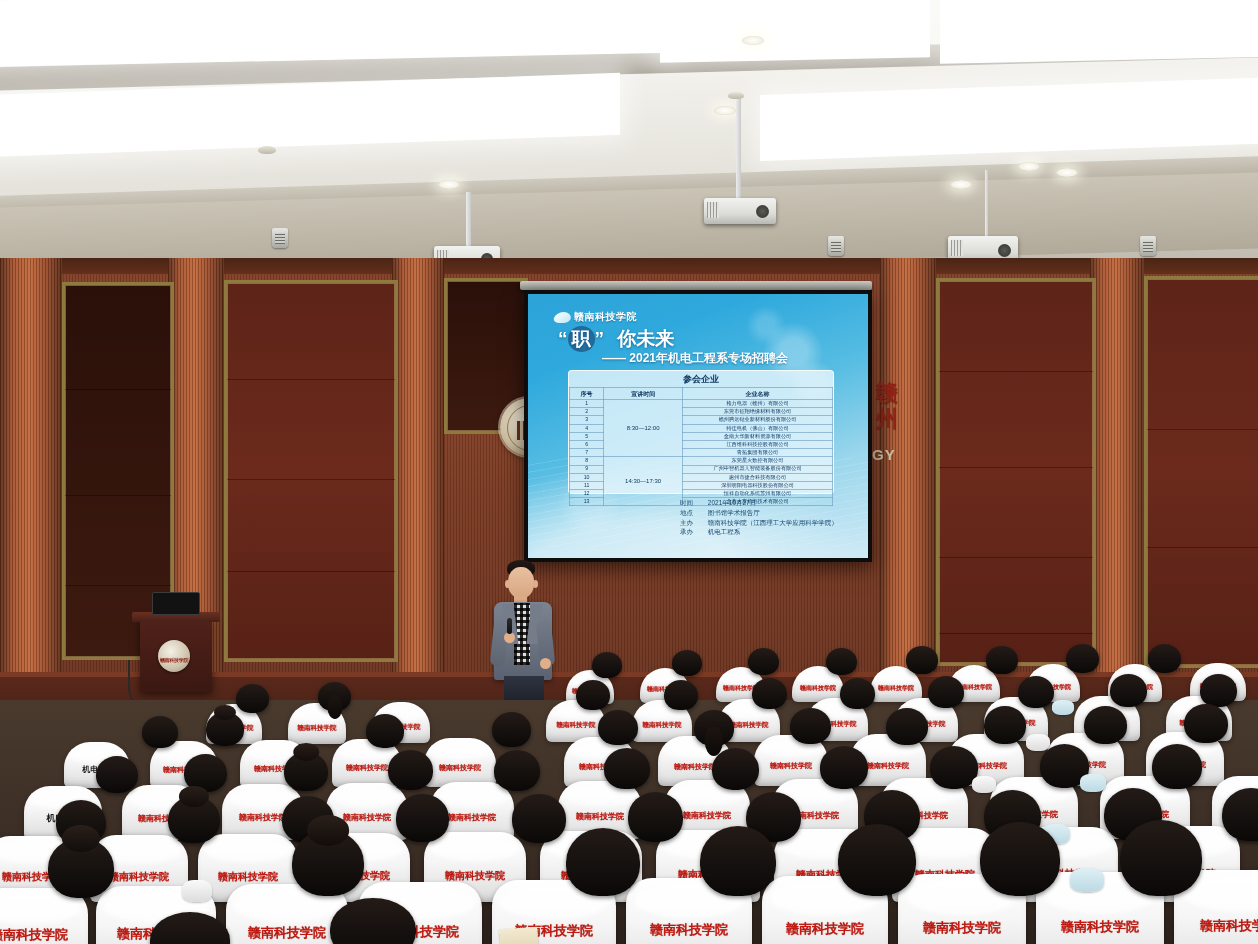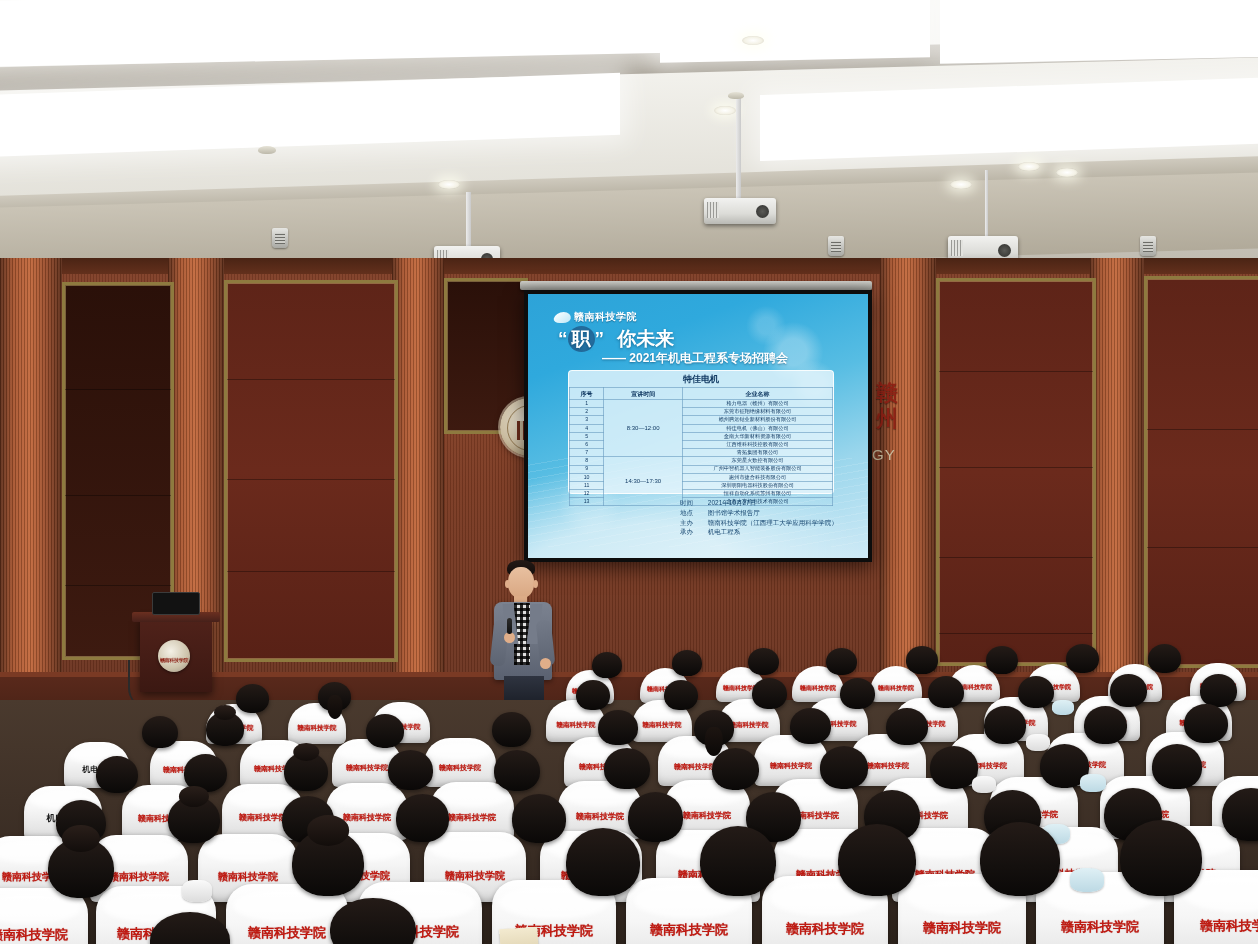--- a/index.html
+++ b/index.html
@@ -69,21 +69,21 @@
     background:radial-gradient(circle at 42% 38%,#e9e2d2 0%,#cdbfa3 52%,#8f7c55 100%);
     box-shadow:0 0 0 2px rgba(255,245,215,.45), 0 2px 6px rgba(0,0,0,.5);
     overflow:hidden;}
   .emblem .bars{position:absolute;left:30%;top:40%;width:44%;height:32%;
     background:repeating-linear-gradient(90deg,#6d2d1c 0 3px,#c9bb9d 3px 6px);}
   .emblem .arc{position:absolute;left:12%;top:12%;width:76%;height:76%;
     border:1px solid rgba(120,90,45,.7);border-radius:50%;}
 
   .wall-logo-red{position:absolute;color:#8e1f14;font-weight:700;opacity:.9;
     letter-spacing:2px;text-shadow:0 1px 1px rgba(0,0,0,.4);}
-  .wall-logo-gy{position:absolute;color:#c9bda0;font-weight:400;letter-spacing:1px;}
+  .wall-logo-gy{position:absolute;color:#c9bda0;font-weight:700;letter-spacing:1px;}
 
   
   .screen-case{position:absolute;background:linear-gradient(180deg,#cfcfca,#8d8d88);
     border-radius:2px;box-shadow:0 2px 3px rgba(0,0,0,.5);}
   .screen-frame{position:absolute;background:#0d0d0d;
     box-shadow:0 6px 18px rgba(0,0,0,.55);}
   .slide{position:absolute;inset:4px;overflow:hidden;
     background:
       radial-gradient(circle at 78% 22%, rgba(255,255,255,.30) 0 4%, transparent 9%),
       radial-gradient(circle at 84% 34%, rgba(255,255,255,.22) 0 3%, transparent 7%),
@@ -316,21 +316,21 @@
         <span class="txt" style="font-size:10px;">赣南科技学院</span>
       </div>
 
       <div class="sl-title" style="left:30px;top:32px;font-size:19px;">
         <span class="quo">“</span><span class="zhi">职</span><span class="quo">”</span>
         <span style="margin-left:8px;">你未来</span>
       </div>
       <div class="sl-sub" style="left:74px;top:56px;font-size:12px;">—— 2021年机电工程系专场招聘会</div>
 
       <div class="sl-card" style="left:40px;top:76px;width:264px;height:122px;">
-        <div class="sl-card-hd" style="font-size:9px;padding:2px 0 1px;">特佳电机</div>
+        <div class="sl-card-hd" style="font-size:9px;padding:2px 0 1px;">参会企业</div>
         <table class="sl-tbl" style="font-size:5.2px;">
           <colgroup>
               <col style="width:13%">
               <col style="width:30%">
               <col style="width:57%">
             </colgroup>
           <thead>
             <tr>
               <th style="height:11px;font-size:6px;">序号</th>
               <th style="font-size:6px;">宣讲时间</th>

